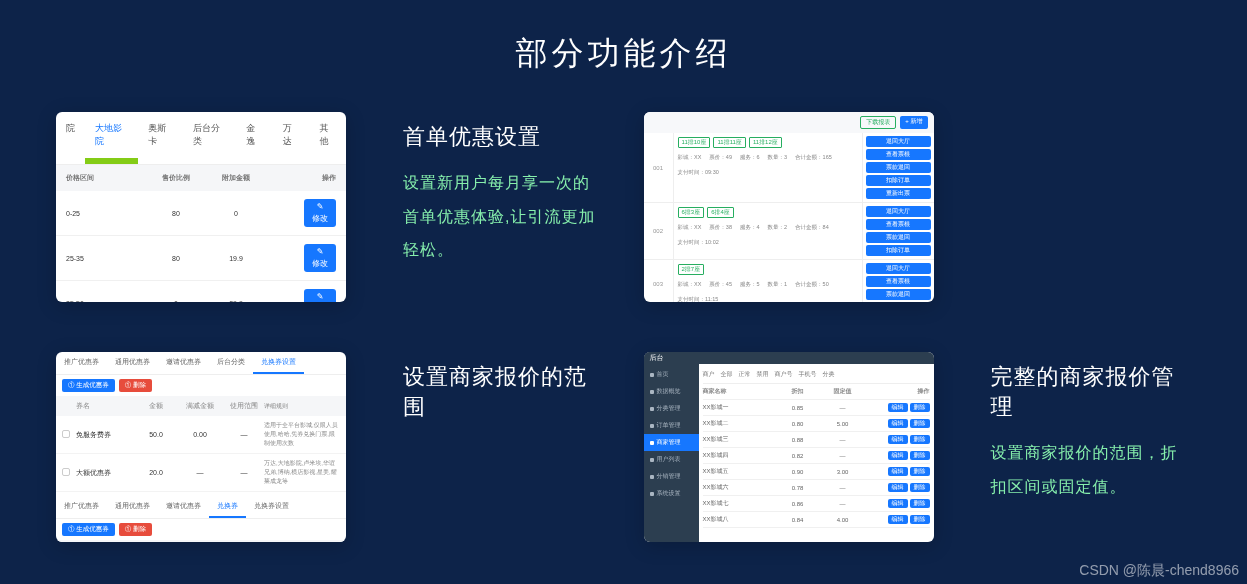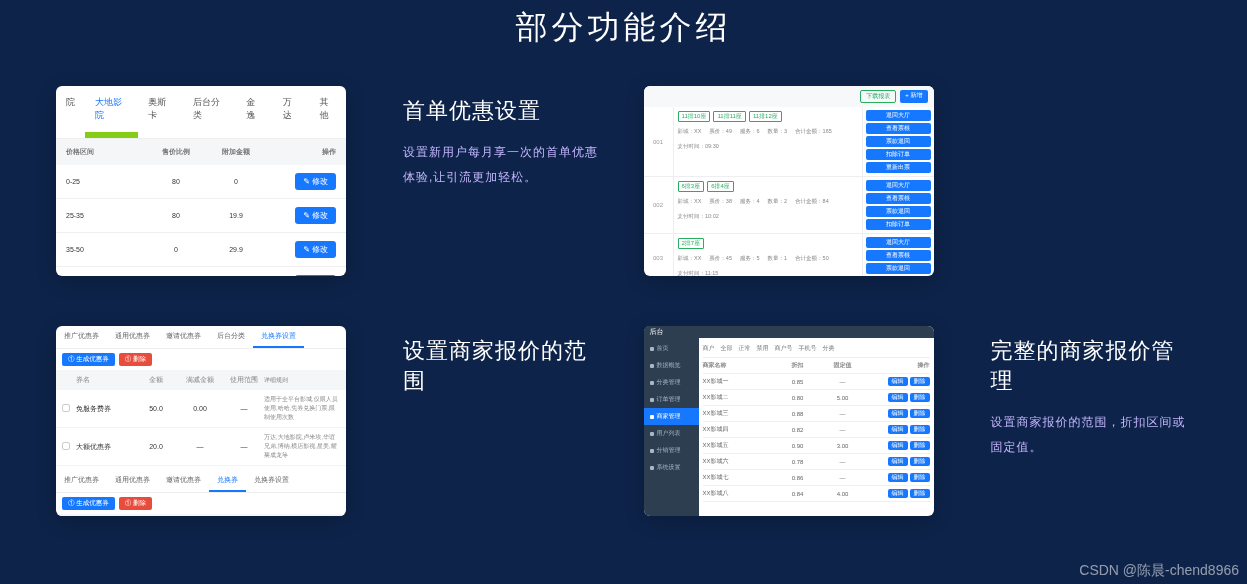--- a/index.html
+++ b/index.html
@@ -9,21 +9,21 @@
     background: #0d2349;
     font-family: -apple-system, BlinkMacSystemFont, "Segoe UI", "PingFang SC", "Microsoft YaHei", sans-serif;
     color: #fff;
     position: relative;
     overflow: hidden;
   }
   .page-title {
     text-align: center;
     font-size: 32px;
     font-weight: 500;
-    padding-top: 6px;
+    padding-top: 32px;
     letter-spacing: 4px;
   }
   .grid {
     display: flex;
     flex-wrap: wrap;
     gap: 50px 40px;
     padding: 36px 56px 0 56px;
   }
   .feature {
     display: flex;
@@ -43,37 +43,37 @@
     position: relative;
   }
   .feature-text { flex: 1; margin-left: 29px; }
   .feature-title {
     font-size: 22px;
     font-weight: 500;
     margin: 10px 0 14px 0;
     letter-spacing: 1px;
   }
   .feature-desc {
-    font-size: 12px;
+    font-size: 16px;
     line-height: 2.1;
-    color: #c4b5fd;
+    color: #86efac;
     letter-spacing: 1px;
   }
 
   
   .t1-tabs { display: flex; border-bottom: 1px solid #eee; font-size: 9px; color: #555; }
   .t1-tab { padding: 10px 10px; }
   .t1-tab.active { color: #1677ff; border-bottom: 6px solid #84cc16; font-weight: 400; }
   .t1-head, .t1-row { display: flex; align-items: center; padding: 8px 10px; }
   .t1-head { background: #f5f6f8; color: #777; font-weight: 600; }
   .t1-row { border-bottom: 1px solid #f0f0f0; }
   .c1 { width: 80px; } .c2 { width: 60px; text-align: center; } .c3 { width: 60px; text-align: center; } .c4 { flex: 1; text-align: right; }
   .btn-edit {
     display: inline-flex; align-items: center; gap: 2px;
-    background: #1677ff; color: #fff; padding: 3px 8px; border-radius: 3px; font-size: 8px;
+    background: #1677ff; color: #fff; padding: 3px 8px; border-radius: 3px; font-size: 8px; flex-direction: column;
   }
   .icon-pencil::before { content: "✎"; font-size: 8px; }
 
   
   .t2-top { display: flex; justify-content: flex-end; padding: 4px 6px; gap: 4px; background: #f7f8fa; }
   .mini-btn { padding: 1px 5px; border-radius: 2px; font-size: 6px; }
   .mb-blue { background: #1677ff; color: #fff; }
   .mb-green-o { border: 1px solid #27ae60; color: #27ae60; }
   .t2-body { display: flex; flex-direction: column; }
   .t2-rowwrap { display: flex; border-bottom: 1px solid #eee; }

